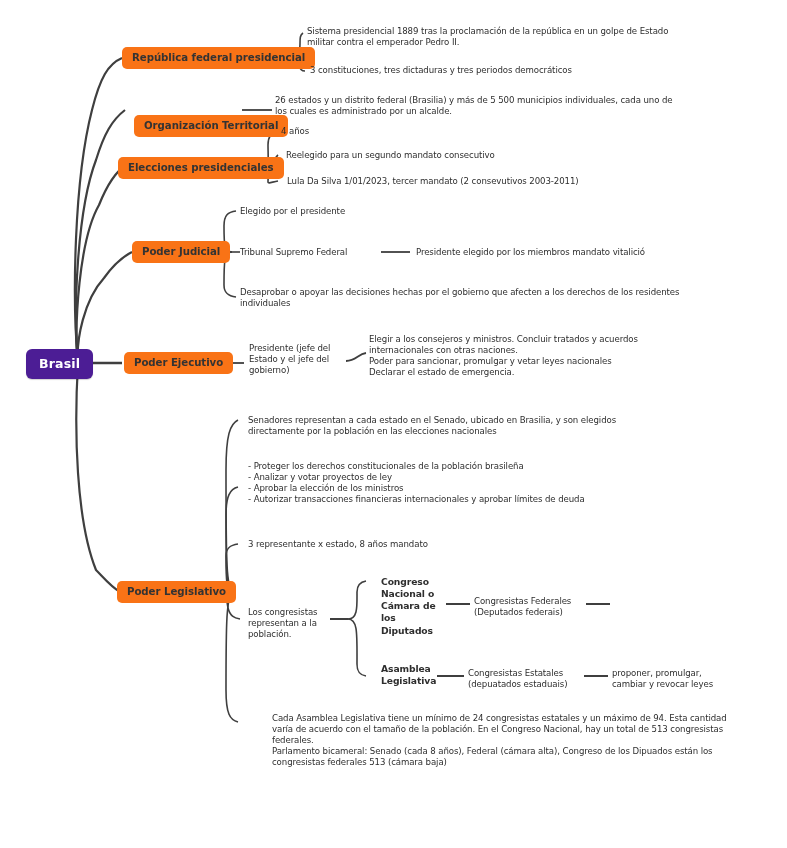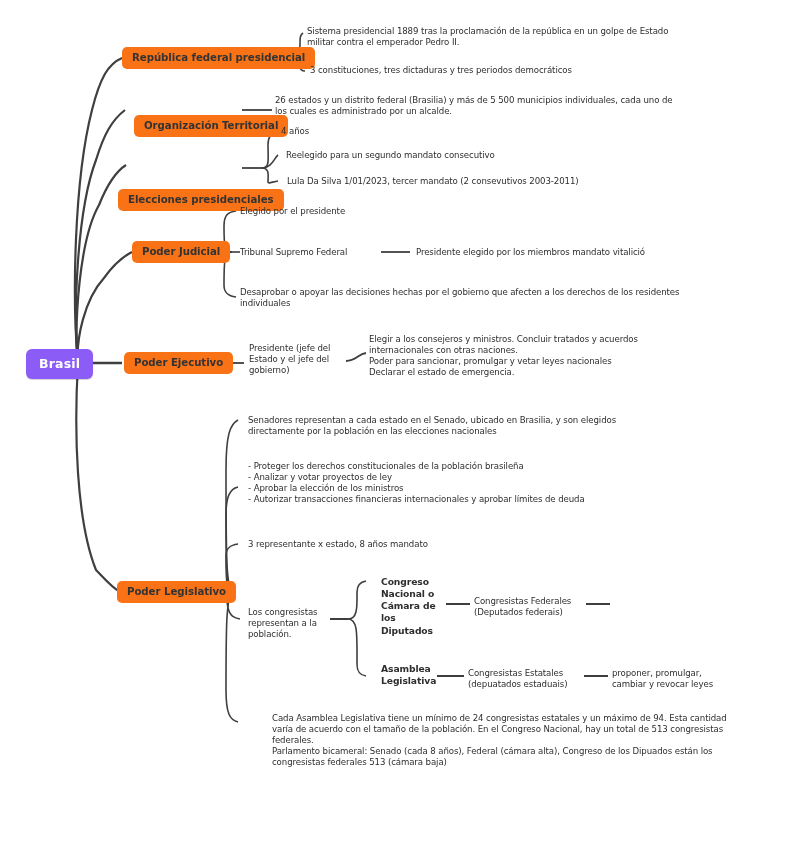--- a/index.html
+++ b/index.html
@@ -8,21 +8,21 @@
     width:787px;height:848px;position:relative;overflow:hidden;
     color:#3a3a3a;
   }
   #canvas{position:absolute;left:0;top:0;width:787px;height:848px;}
   svg.links{position:absolute;left:0;top:0;width:787px;height:848px;pointer-events:none;}
   svg.links path,svg.links line{fill:none;stroke:#3f3f3f;}
 
   .node{position:absolute;box-sizing:border-box;}
 
   .root{
-    background:#8b5cf6;border-radius:6px;
+    background:#4c1d95;border-radius:6px;
     color:#ffffff;font-weight:bold;font-size:12.5px;
     padding:7px 13px 8px 13px;
     letter-spacing:0.2px;
     box-shadow:0 1px 1px rgba(0,0,0,.18);
     white-space:nowrap;
   }
 
   .lvl1{
     background:#f97316;border-radius:5px;
     color:#333333;font-weight:bold;font-size:10.2px;
@@ -90,21 +90,21 @@
     <line x1="437" y1="676" x2="464" y2="676" stroke-width="2"></line>
     <line x1="584" y1="676" x2="608" y2="676" stroke-width="2"></line>
   </svg>
 
   <div class="node root" style="left:26px;top:349px;">Brasil</div>
 
   <div class="node lvl1" style="left:122px;top:47px;">República federal presidencial</div>
 
   <div class="node lvl1" style="left:134px;top:99px;margin-top:16px;">Organización Territorial</div>
 
-  <div class="node lvl1" style="left:118px;top:157px;margin-top:32px;">Elecciones presidenciales</div>
+  <div class="node lvl1" style="left:118px;top:157px;">Elecciones presidenciales</div>
 
   <div class="node lvl1" style="left:132px;top:241px;">Poder Judicial</div>
 
   <div class="node lvl1" style="left:124px;top:352px;">Poder Ejecutivo</div>
 
   <div class="node lvl1" style="left:117px;top:581px;">Poder Legislativo</div>
 
   <div class="node leaf" style="left:307px;top:26px;width:420px;">Sistema presidencial 1889 tras la proclamación de la república en un golpe de Estado
 militar contra el emperador Pedro II.</div>
 

